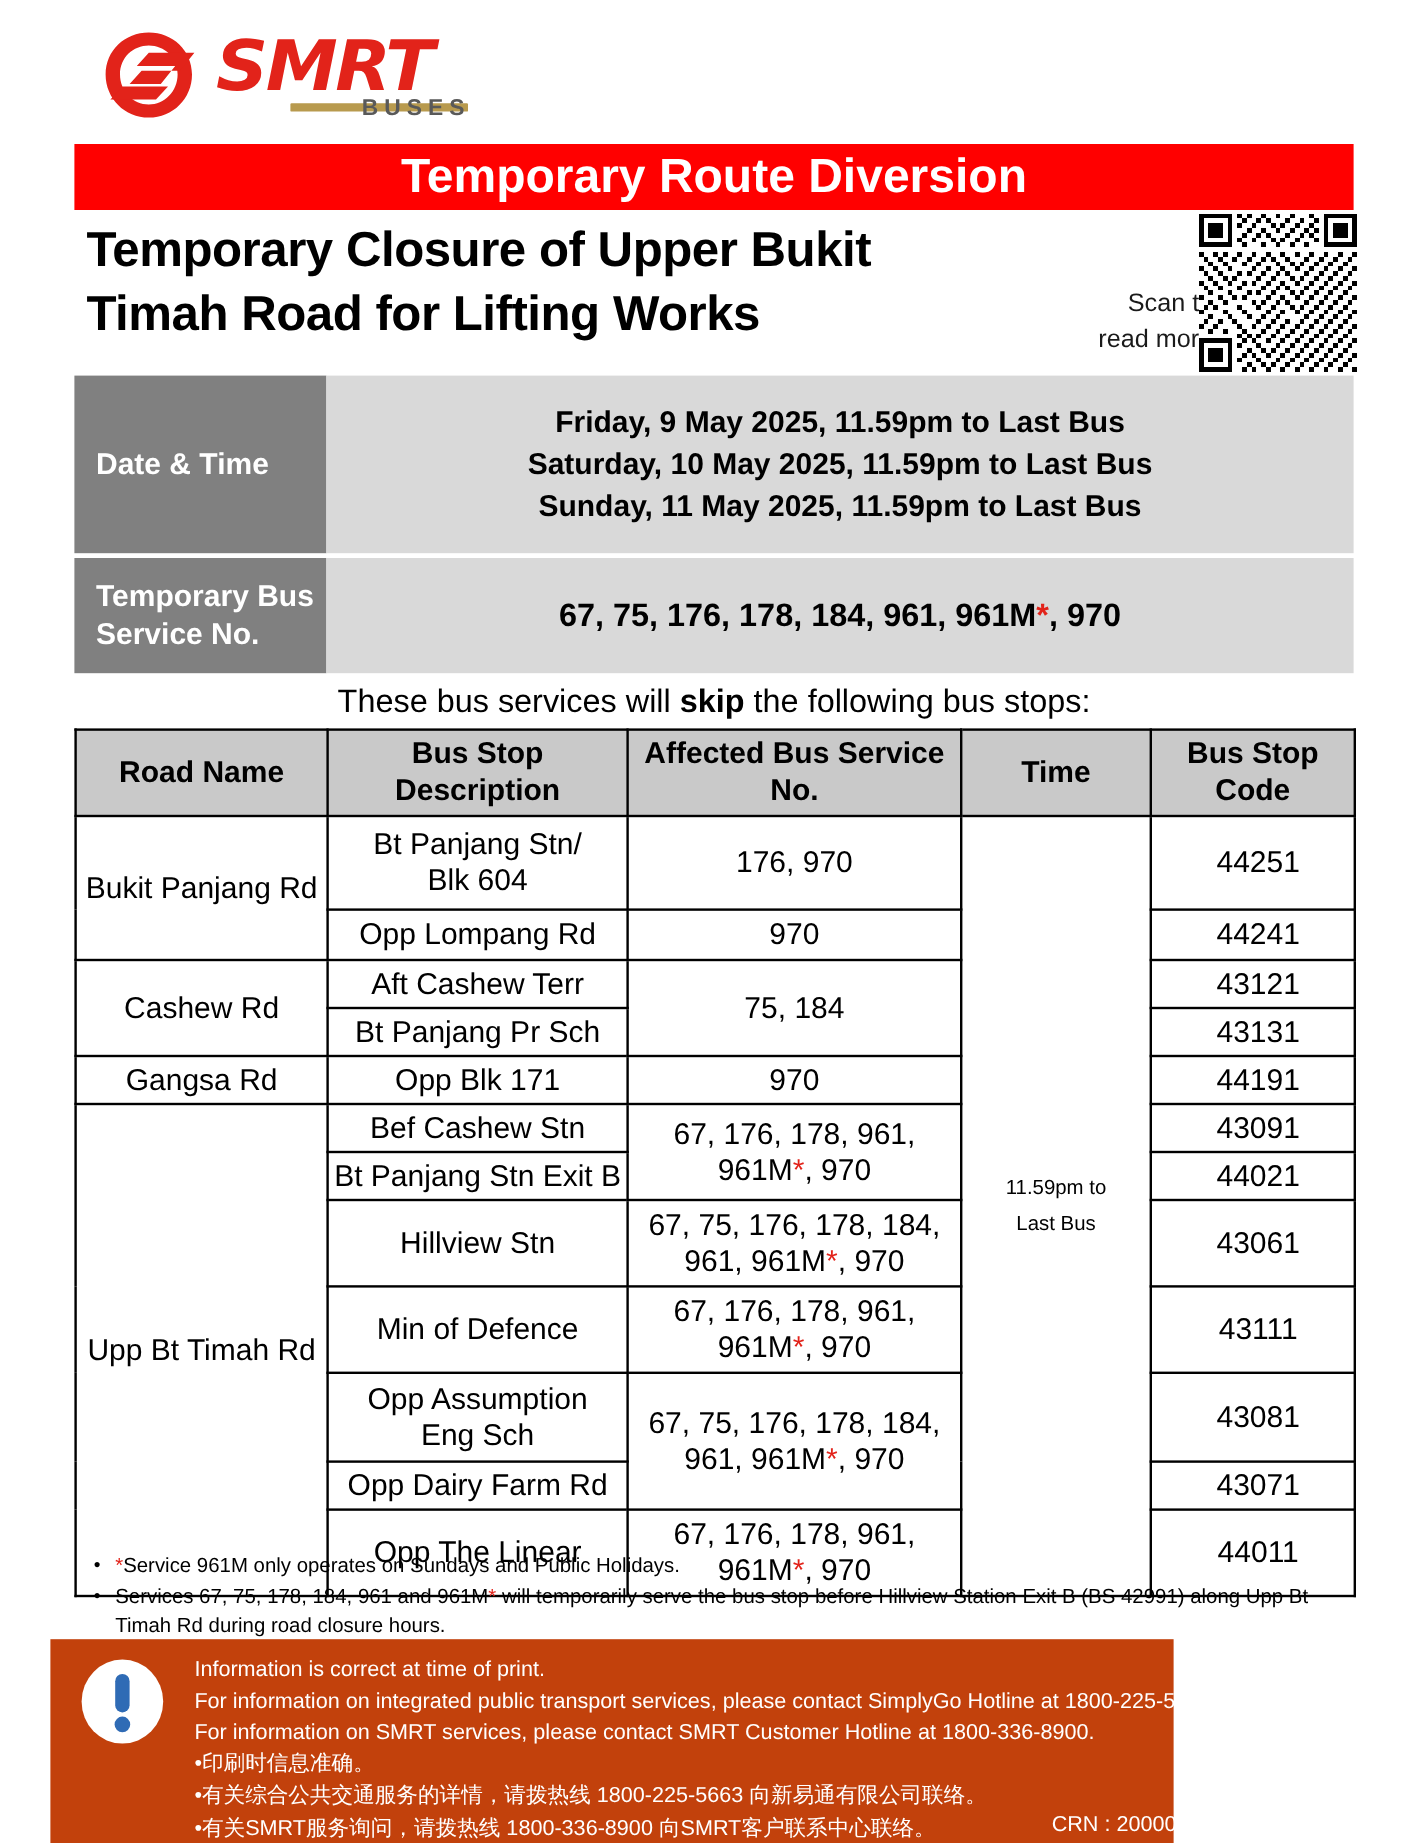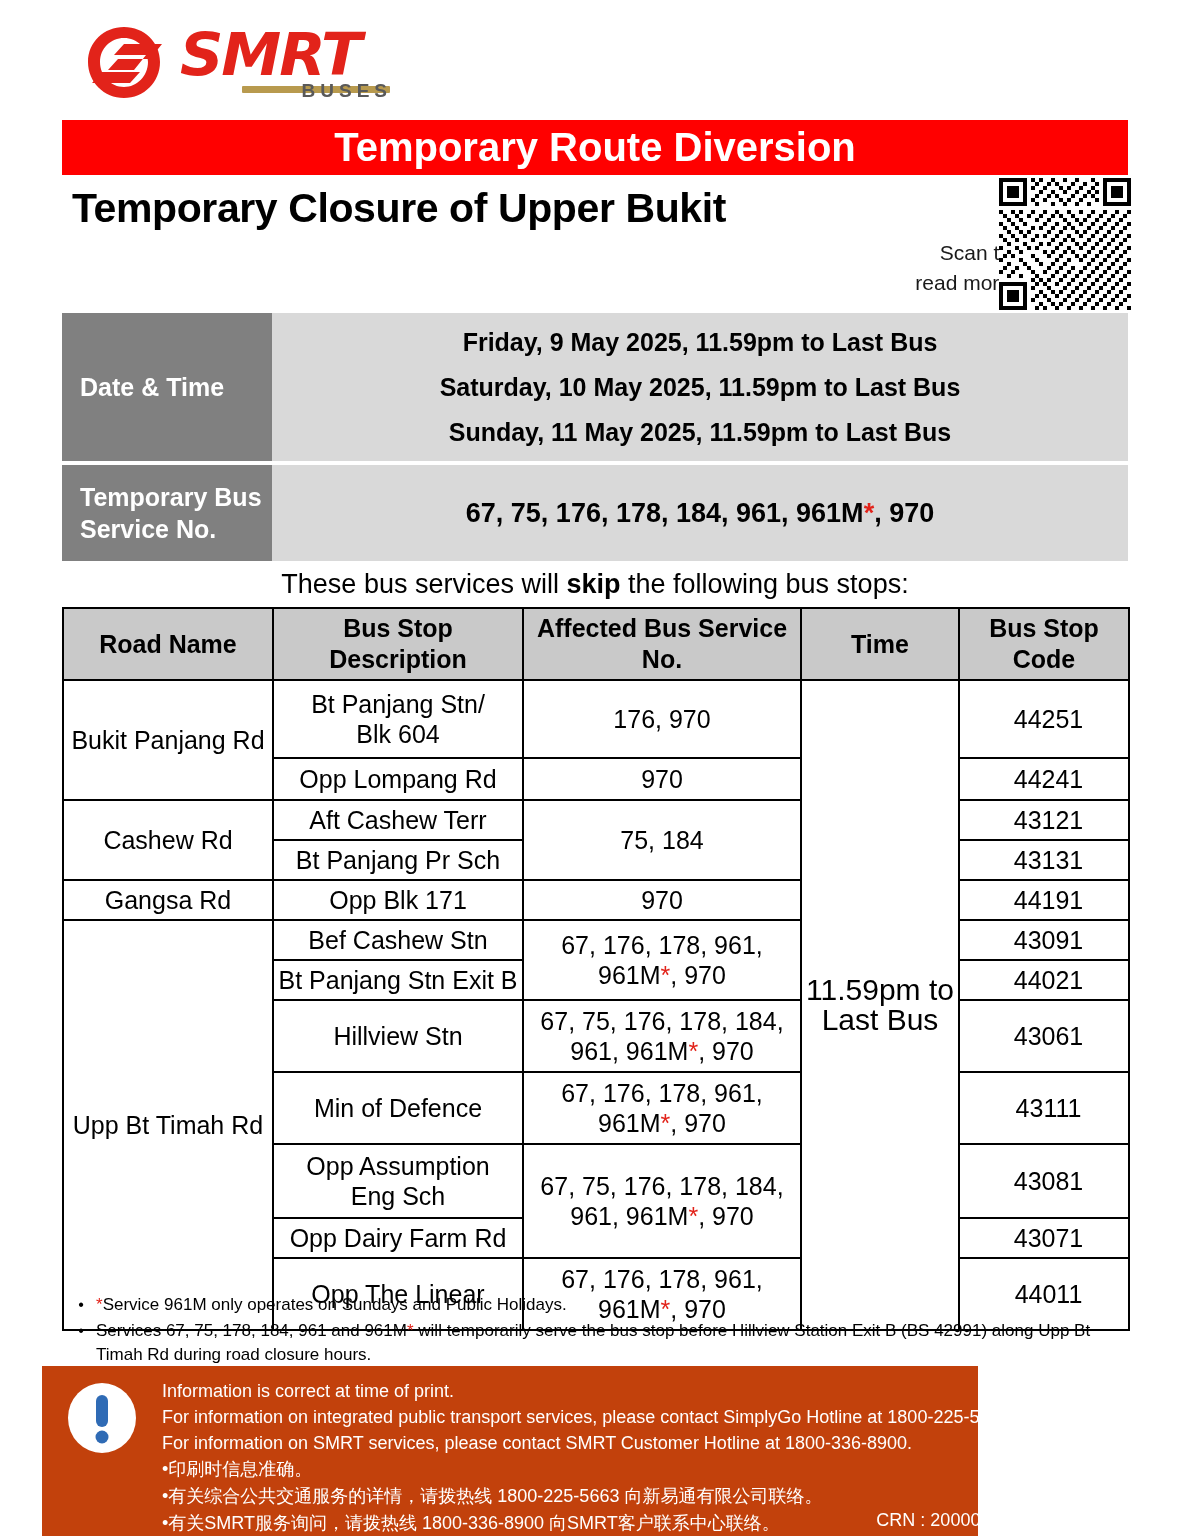--- a/index.html
+++ b/index.html
@@ -81,21 +81,21 @@
     font-size: 25px; font-weight: bold; line-height: 32px;
     display: flex; align-items: center; padding-left: 18px;
   }
   .info-value {
     flex: 1; background: #D9D9D9; color: #000;
     display: flex; flex-direction: column; align-items: center; justify-content: center;
     padding: 10px 0;
   }
   .info-value .dt { font-size: 25px; font-weight: bold; line-height: 35px; }
   .info-value .svc { font-size: 27px; font-weight: bold; line-height: 38px; }
-  .row-dt .info-label, .row-dt .info-value { height: 148px; gap: 10px; }
+  .row-dt .info-label, .row-dt .info-value { height: 148px; }
   .row-svc .info-label, .row-svc .info-value { height: 96px; }
   .ast { color: #E2231A; }
 
   
   .skip-line {
     position: absolute; left: 62px; top: 566px; width: 1066px;
     text-align: center; font-size: 27px; line-height: 36px;
   }
   .skip-line b { font-weight: bold; }
 
@@ -118,21 +118,21 @@
     font-size: 25px; line-height: 31px; height: 72px;
   }
   .c-road  { width: 210px; }
   .c-desc  { width: 250px; }
   .c-svc   { width: 278px; }
   .c-time  { width: 158px; }
   .c-code  { width: 170px; }
   .tbl td.cell-road { font-size: 25px; }
   .tbl td.cell-desc { font-size: 25px; }
   .tbl td.cell-svc  { font-size: 25px; }
-  .tbl td.cell-time { font-size: 30px; }
+  .tbl td.cell-time { font-size: 17px; }
   .tbl td.cell-code { font-size: 25px; padding-left: 12px; }
 
   
   .notes { position: absolute; left: 66px; top: 1293px; width: 1070px; }
   .note {
     display: flex; font-size: 17px; line-height: 24px;
     margin-bottom: 2px;
   }
   .note .bullet { width: 30px; flex: 0 0 30px; text-align: center; font-size: 16px; }
   .note .ntext { flex: 1; }
@@ -177,20 +177,21 @@
       <div class="logo-buses">BUSES</div>
     </div>
   </div>
 
   <div class="banner">
     <div class="banner-text">Temporary Route Diversion</div>
   </div>
 
   <div class="title-zone">
     <div class="title-line">Temporary Closure of Upper Bukit</div>
+    <div class="title-line">Timah Road for Lifting Works</div>
   </div>
 
   <div class="qr-zone">
     <div class="qr-label">
       <div>Scan to</div>
       <div>read more</div>
     </div>
     <div class="qr-img">
       <svg width="132" height="132" viewBox="0 0 33 33" shape-rendering="crispEdges" xmlns="http://www.w3.org/2000/svg">
         <rect width="33" height="33" fill="#fff"></rect>

